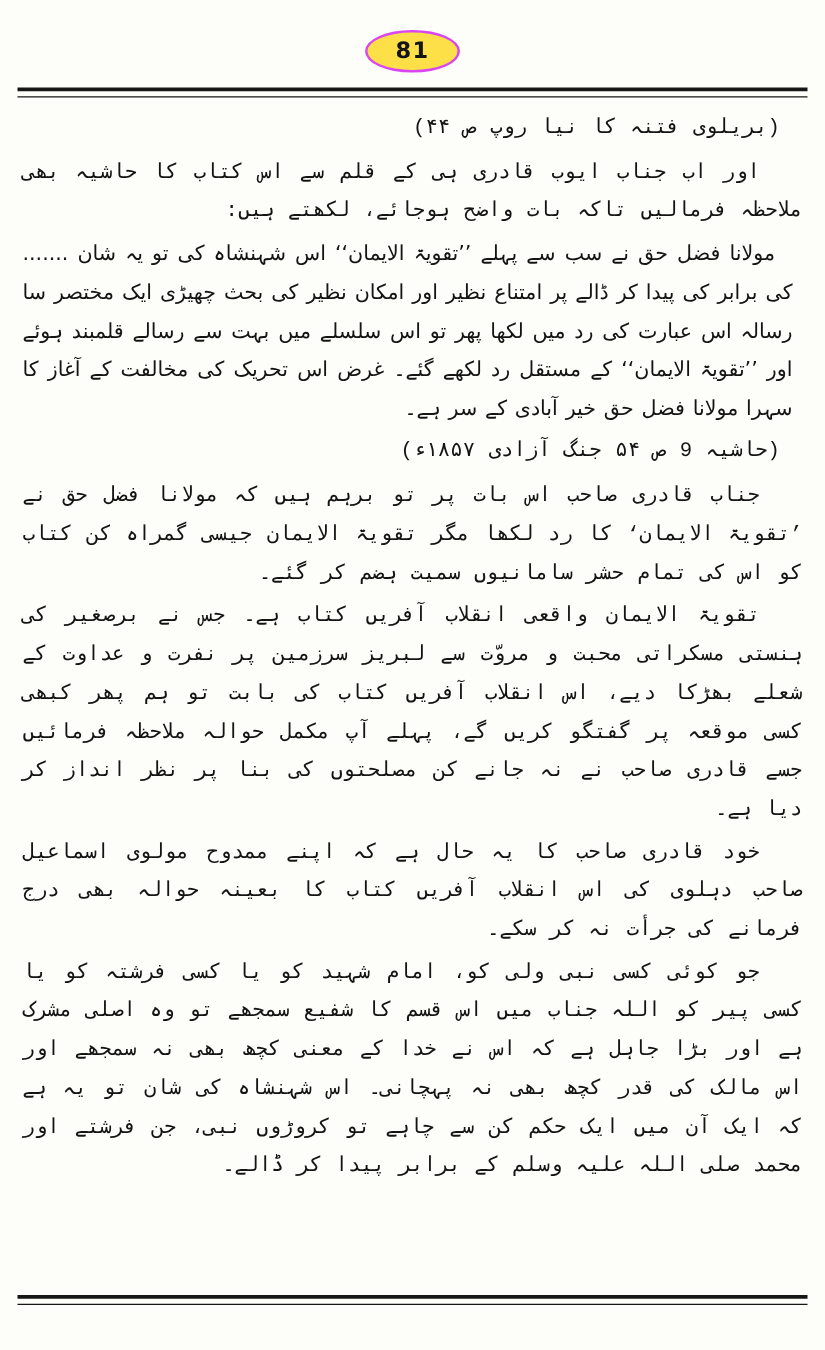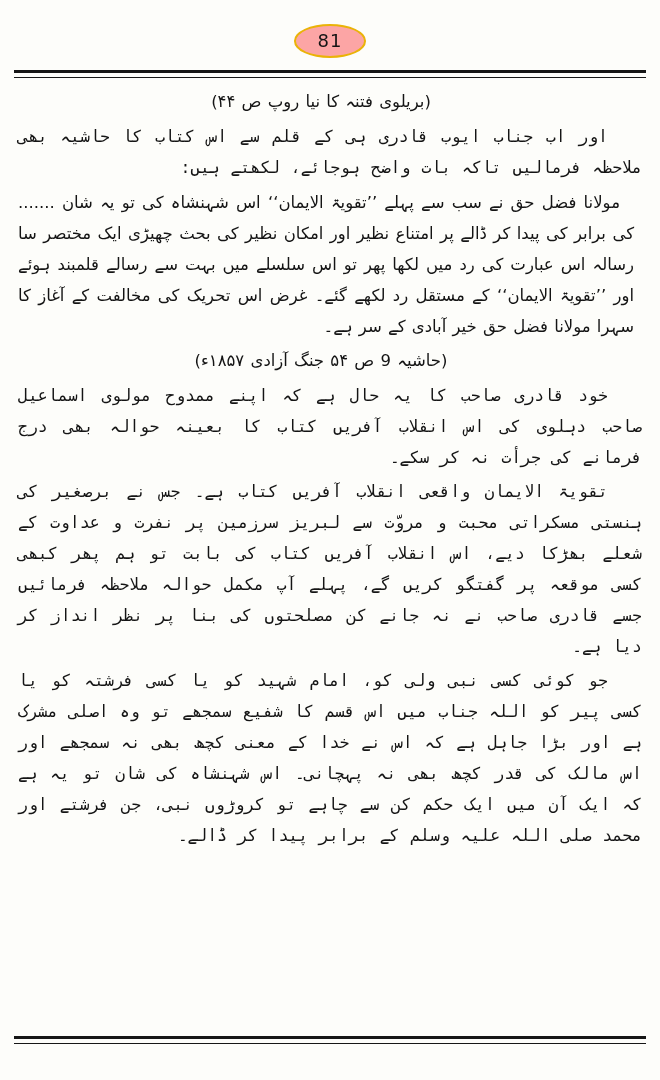--- a/index.html
+++ b/index.html
@@ -23,27 +23,28 @@
   }
   .page-number-wrap {
     position: absolute;
     top: 24px;
     left: 0;
     right: 0;
     text-align: center;
   }
   .page-number {
     display: inline-block;
-    border: 2px solid #eab308;
+    border: 2px solid #d946ef;
     border-radius: 50%;
     padding: 5px 22px;
     font-size: 18px;
     line-height: 20px;
-    background: #fca5a5;
+    background: #fde047;
     letter-spacing: 1px;
+    font-weight: bold;
   }
   .rule {
     position: absolute;
     left: 14px;
     right: 14px;
     height: 0;
   }
   .rule-top-thick   { top: 70px;   border-top: 3px solid #161616; }
   .rule-top-thin    { top: 77px;   border-top: 1px solid #161616; }
   .rule-bottom-thick{ top: 1036px; border-top: 3px solid #161616; }
@@ -61,23 +62,24 @@
     word-spacing: 1px;
   }
   .content p {
     margin: 0 0 3px 0;
   }
   p.indent {
     text-indent: 34px;
     font-family: Liberation Mono, monospace;
   }
   p.ref {
-    text-align: center;
+    text-align: right;
     text-indent: 18px;
     margin-bottom: 5px;
+    font-family: Liberation Mono, monospace;
   }
   p.quote {
     padding-right: 8px;
     text-indent: 14px;
   }
 </style>
 </head>
 <body>
 
 <div class="page">
@@ -87,21 +89,22 @@
   </div>
 
   <div class="rule rule-top-thick"></div>
   <div class="rule rule-top-thin"></div>
 
   <div class="content">
     <p class="ref">(بریلوی فتنہ کا نیا روپ ص ۴۴)</p>
     <p class="indent">اور اب جناب ایوب قادری ہی کے قلم سے اس کتاب کا حاشیہ بھی ملاحظہ فرمالیں تاکہ بات واضح ہوجائے، لکھتے ہیں:</p>
     <p class="quote">مولانا فضل حق نے سب سے پہلے ’’تقویۃ الایمان‘‘ اس شہنشاہ کی تو یہ شان ....... کی برابر کی پیدا کر ڈالے پر امتناع نظیر اور امکان نظیر کی بحث چھیڑی ایک مختصر سا رسالہ اس عبارت کی رد میں لکھا پھر تو اس سلسلے میں بہت سے رسالے قلمبند ہوئے اور ’’تقویۃ الایمان‘‘ کے مستقل رد لکھے گئے۔ غرض اس تحریک کی مخالفت کے آغاز کا سہرا مولانا فضل حق خیر آبادی کے سر ہے۔</p>
     <p class="ref">(حاشیہ 9 ص ۵۴ جنگ آزادی ۱۸۵۷ء)</p>
+    <p class="indent">جناب قادری صاحب اس بات پر تو برہم ہیں کہ مولانا فضل حق نے ’تقویۃ الایمان‘ کا رد لکھا مگر تقویۃ الایمان جیسی گمراہ کن کتاب کو اس کی تمام حشر سامانیوں سمیت ہضم کر گئے۔</p>
+    <p class="indent">تقویۃ الایمان واقعی انقلاب آفریں کتاب ہے۔ جس نے برصغیر کی ہنستی مسکراتی محبت و مروّت سے لبریز سرزمین پر نفرت و عداوت کے شعلے بھڑکا دیے، اس انقلاب آفریں کتاب کی بابت تو ہم پھر کبھی کسی موقعہ پر گفتگو کریں گے، پہلے آپ مکمل حوالہ ملاحظہ فرمائیں جسے قادری صاحب نے نہ جانے کن مصلحتوں کی بنا پر نظر انداز کر دیا ہے۔</p>
     <p class="indent">خود قادری صاحب کا یہ حال ہے کہ اپنے ممدوح مولوی اسماعیل صاحب دہلوی کی اس انقلاب آفریں کتاب کا بعینہ حوالہ بھی درج فرمانے کی جرأت نہ کر سکے۔</p>
-    <p class="indent">تقویۃ الایمان واقعی انقلاب آفریں کتاب ہے۔ جس نے برصغیر کی ہنستی مسکراتی محبت و مروّت سے لبریز سرزمین پر نفرت و عداوت کے شعلے بھڑکا دیے، اس انقلاب آفریں کتاب کی بابت تو ہم پھر کبھی کسی موقعہ پر گفتگو کریں گے، پہلے آپ مکمل حوالہ ملاحظہ فرمائیں جسے قادری صاحب نے نہ جانے کن مصلحتوں کی بنا پر نظر انداز کر دیا ہے۔</p>
     <p class="indent">جو کوئی کسی نبی ولی کو، امام شہید کو یا کسی فرشتہ کو یا کسی پیر کو اللہ جناب میں اس قسم کا شفیع سمجھے تو وہ اصلی مشرک ہے اور بڑا جاہل ہے کہ اس نے خدا کے معنی کچھ بھی نہ سمجھے اور اس مالک کی قدر کچھ بھی نہ پہچانی۔ اس شہنشاہ کی شان تو یہ ہے کہ ایک آن میں ایک حکم کن سے چاہے تو کروڑوں نبی، جن فرشتے اور محمد صلی اللہ علیہ وسلم کے برابر پیدا کر ڈالے۔</p>
   </div>
 
   <div class="rule rule-bottom-thick"></div>
   <div class="rule rule-bottom-thin"></div>
 
 </div>
 
 </body></html>

